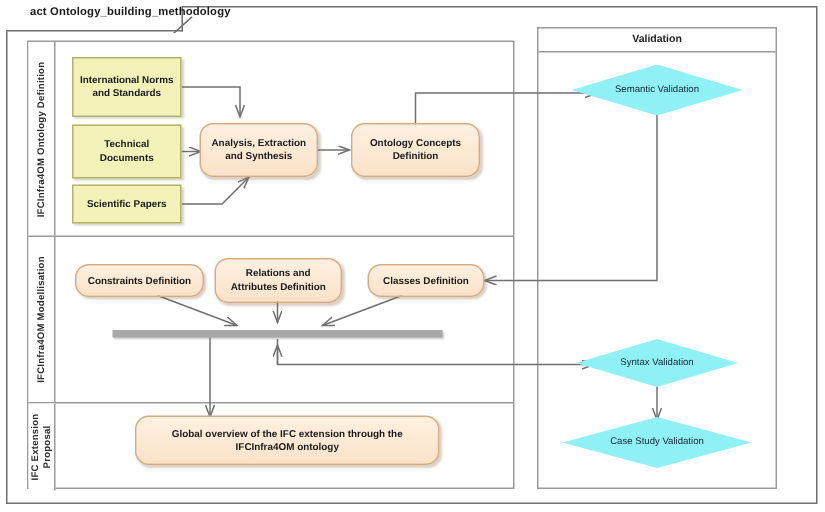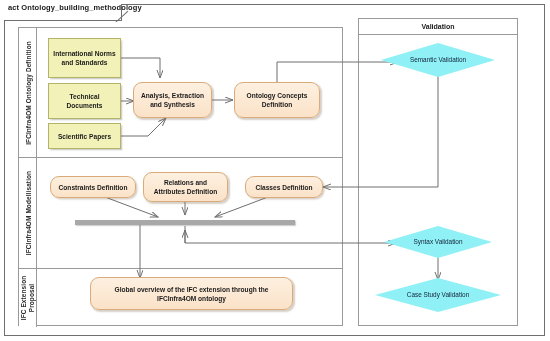--- a/index.html
+++ b/index.html
@@ -45,21 +45,21 @@
     content: "";
     position: absolute;
     left: -6px; top: -2px;
     width: 26px; height: 26px;
     border-bottom: 1px solid #6f6f6f;
     transform: rotate(-42deg);
     transform-origin: left bottom;
   }
   #frame-title {
     position: absolute;
-    left: 8px; top: 3px;
+    left: 20px; top: 3px;
     font-size: 7.5px;
     font-weight: bold;
     color: #1a1a1a;
     white-space: nowrap;
     letter-spacing: .1px;
   }
 
   
   #lanes {
     position: absolute;

